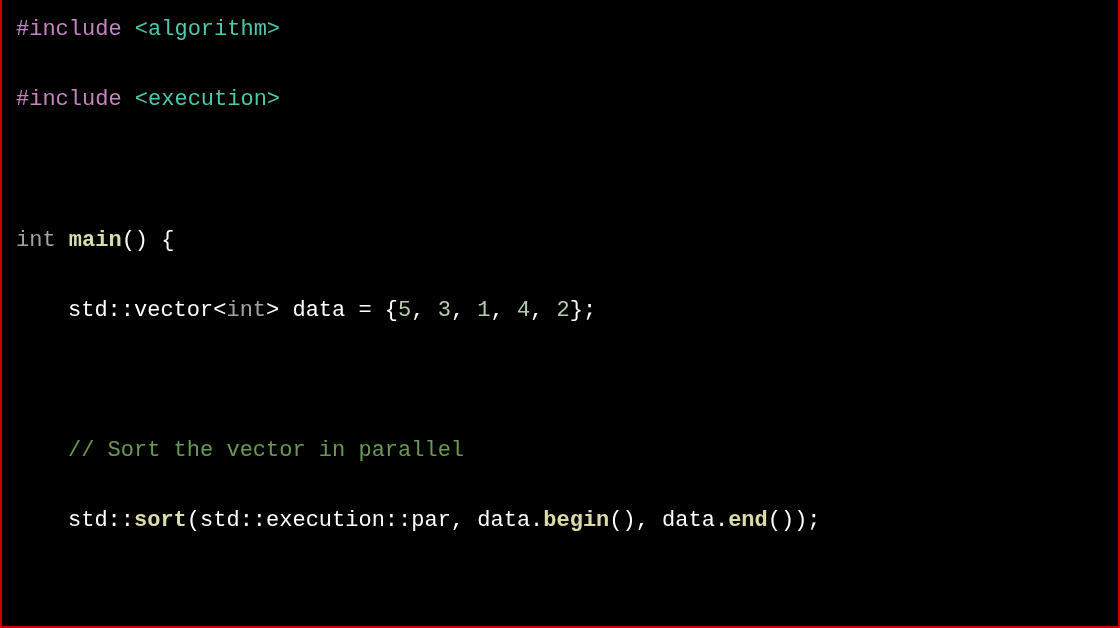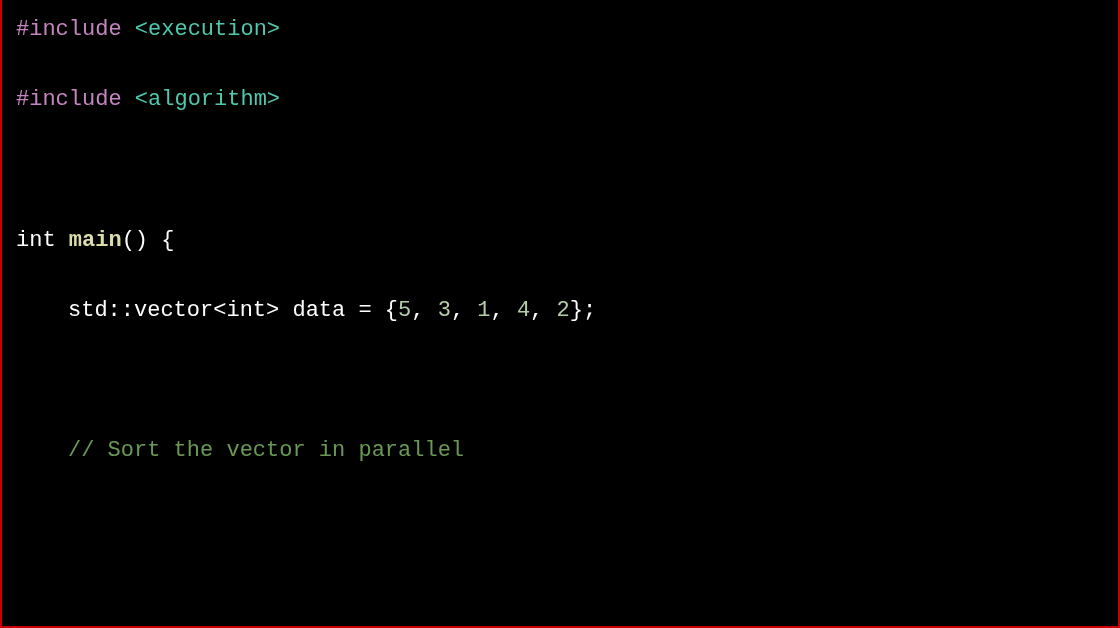--- a/index.html
+++ b/index.html
@@ -19,34 +19,35 @@
       white-space: pre;
       font-family: inherit;
     }
     .code-line {
       display: block;
       min-height: 35px;
       line-height: 35px;
     }
     .preprocessor { color: #C586C0; }
     .header { color: #4EC9B0; }
-    .keyword-type { color: #ffffff; font-family: Liberation Mono, monospace; }
+    .keyword-type { color: #a3a3a3; font-family: Liberation Mono, monospace; }
     .function { color: #DCDCAA; font-weight: bold; }
     .number { color: #B5CEA8; }
     .comment { color: #6A9955; font-family: Liberation Mono, monospace; }
     .white { color: #FFFFFF; font-weight: 500;}
     .indent1 { padding-left: 52px; }
   </style>
 </head>
 <body>
 
-<pre><span class="code-line"><span class="preprocessor">#include </span><span class="header">&lt;execution&gt;</span></span>
-<span class="code-line"><span class="preprocessor">#include </span><span class="header">&lt;algorithm&gt;</span></span>
+<pre><span class="code-line"><span class="preprocessor">#include </span><span class="header">&lt;algorithm&gt;</span></span>
+<span class="code-line"><span class="preprocessor">#include </span><span class="header">&lt;execution&gt;</span></span>
 <span class="code-line"> </span>
 <span class="code-line"><span class="keyword-type">int</span><span class="white"> </span><span class="function">main</span><span class="white">() {</span></span>
 <span class="code-line indent1"><span class="white">std::vector&lt;</span><span class="keyword-type">int</span><span class="white">&gt; data = {</span><span class="number">5</span><span class="white">, </span><span class="number">3</span><span class="white">, </span><span class="number">1</span><span class="white">, </span><span class="number">4</span><span class="white">, </span><span class="number">2</span><span class="white">};</span></span>
 <span class="code-line"> </span>
 <span class="code-line indent1"><span class="comment">// Sort the vector in parallel</span></span>
+<span class="code-line indent1"><span class="white">std::</span><span class="function">sort</span><span class="white">(std::execution::par, data.</span><span class="function">begin</span><span class="white">(), data.</span><span class="function">end</span><span class="white">());</span></span>
 <span class="code-line"> </span>
 
 
 
 </pre>
 
 </body></html>

